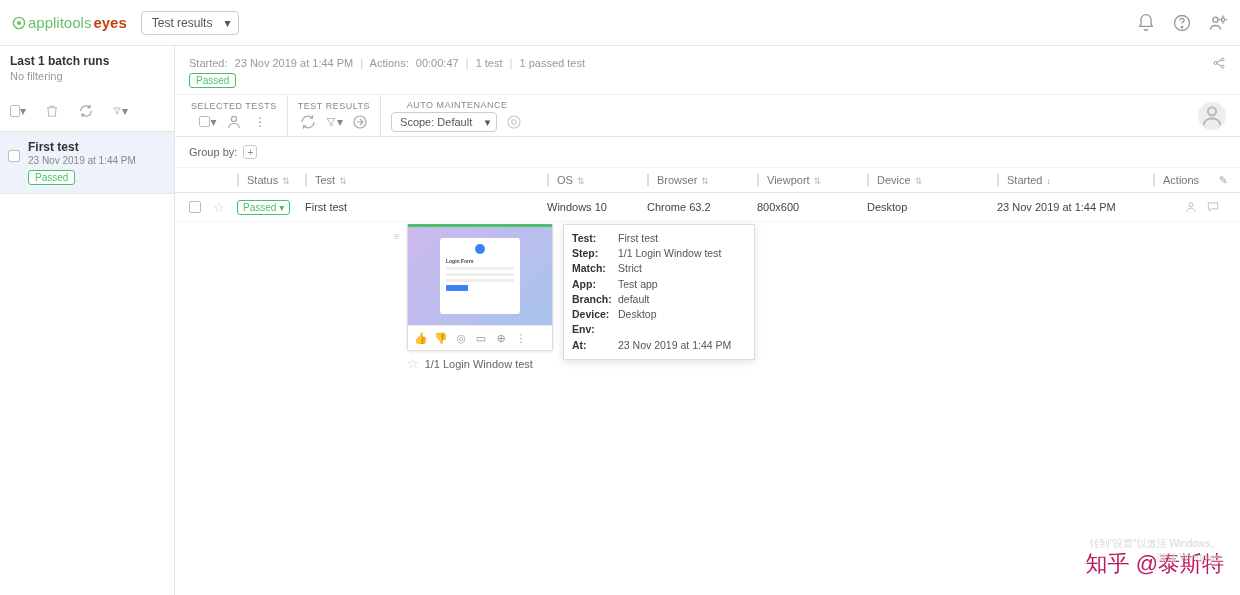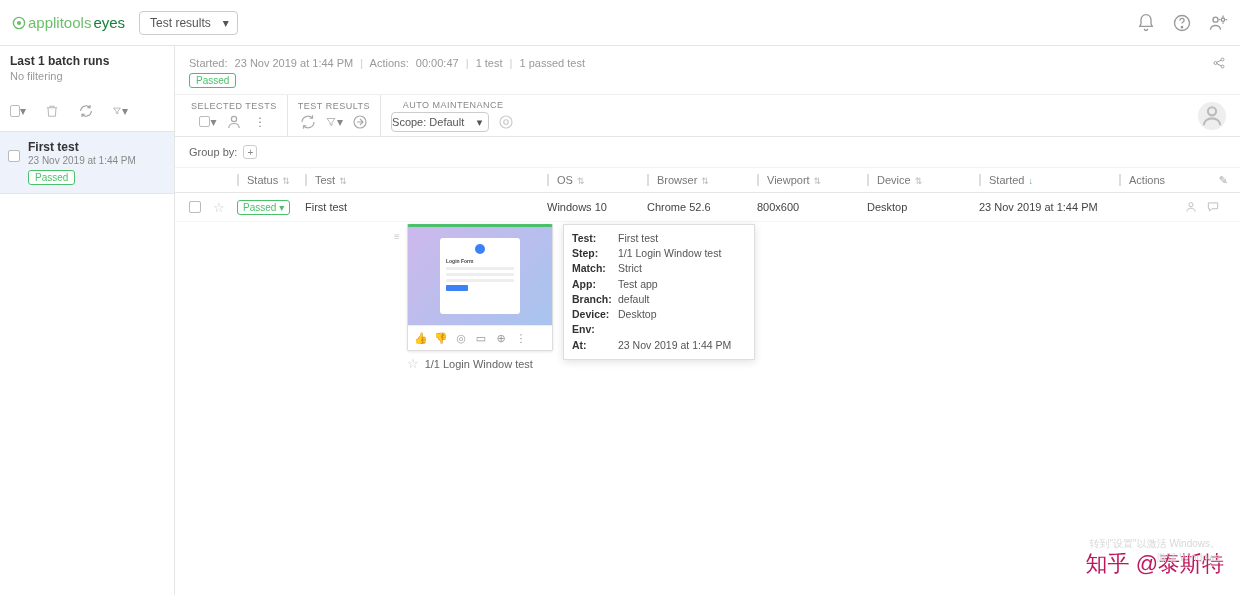--- a/index.html
+++ b/index.html
@@ -1,21 +1,21 @@
 <!DOCTYPE html>
 <html><head>
 <meta charset="utf-8">
 <style>
 * { box-sizing: border-box; margin: 0; padding: 0; font-family: -apple-system, BlinkMacSystemFont, "Segoe UI", Arial, sans-serif; }
 html, body { width: 1240px; height: 595px; background: #fff; color: #333; font-size: 12px; overflow: hidden; }
 
 
 .topbar { height: 46px; border-bottom: 1px solid #e5e5e5; display: flex; align-items: center; padding: 0 12px; }
 .logo { display: flex; align-items: center; gap: 2px; font-size: 15px; font-weight: 500; color: #6bbf6b; margin-right: 14px; }
-.logo .eyes { color: #15803d; font-weight: 400; }
+.logo .eyes { color: #c2410c; font-weight: 700; }
 .select-box { border: 1px solid #ccc; border-radius: 4px; padding: 4px 26px 4px 10px; font-size: 12px; color: #555; background: #fff; position: relative; cursor: pointer; }
 .select-box .chev { position: absolute; right: 8px; top: 50%; transform: translateY(-50%); }
 .topbar-spacer { flex: 1; }
 .topbar-icon { width: 20px; height: 20px; margin-left: 16px; color: #888; cursor: pointer; display: flex; align-items: center; justify-content: center; }
 
 
 .body { display: flex; height: calc(595px - 46px); }
 .sidebar { width: 175px; border-right: 1px solid #e5e5e5; display: flex; flex-direction: column; }
 .sidebar-head { padding: 8px 10px 2px; }
 .sidebar-head h3 { font-size: 12px; font-weight: 600; color: #333; }
@@ -37,41 +37,41 @@
 .main-head .meta span.sep { color: #ccc; }
 .main-head .share { position: absolute; right: 14px; top: 10px; color: #888; cursor: pointer; }
 
 
 .tool-row { display: flex; align-items: center; border-bottom: 1px solid #e5e5e5; padding-left: 6px; height: 42px; }
 .tool-group { border-right: 1px solid #e5e5e5; padding: 0 10px; height: 100%; display: flex; flex-direction: column; justify-content: center; }
 .tool-group .label { font-size: 9px; color: #888; letter-spacing: 0.5px; text-align: center; margin-bottom: 2px; }
 .tool-group .icons { display: flex; gap: 8px; align-items: center; justify-content: center; }
 .tool-group .icons .ico { width: 18px; height: 18px; color: #888; cursor: pointer; display:flex;align-items:center;justify-content:center; border-radius:3px; }
 .tool-group .icons .ico.active { background: #e8e8e8; }
-.scope-select { border: 1px solid #ccc; border-radius: 4px; padding: 3px 24px 3px 0; font-size: 11px; color: #555; position: relative; background:#fff; cursor:pointer; }
+.scope-select { border: 1px solid #ccc; border-radius: 4px; padding: 3px 24px 3px 8px; font-size: 11px; color: #555; position: relative; background:#fff; cursor:pointer; }
 .scope-select .chev { position:absolute; right:6px; top:50%; transform:translateY(-50%);}
 .tool-row .spacer { flex: 1; }
 .avatar-circle { width: 28px; height: 28px; border-radius: 50%; background: #eee; margin-right: 14px; display:flex;align-items:center;justify-content:center;color:#aaa; cursor:pointer; }
 
 .groupby { padding: 8px 14px; font-size: 11px; color: #666; display:flex; align-items:center; gap:6px; border-bottom:1px solid #f2f2f2;}
 .groupby .plus { width:14px;height:14px;border:1px solid #ccc;border-radius:3px;display:flex;align-items:center;justify-content:center;color:#888;font-size:10px;cursor:pointer;}
 
 
 .thead { display: flex; align-items: center; border-bottom: 1px solid #e5e5e5; padding: 6px 14px; font-size: 11px; color: #777; position:relative;}
 .thead .col { display:flex; align-items:flex-end; gap:4px; }
 .thead .col .bar { width:2px; height:12px; background:#ddd; margin-right:4px;}
 .col-chk { width: 24px; }
 .col-star { width: 24px; }
 .col-status { width: 68px; }
 .col-test { width: 242px; }
 .col-os { width: 100px; }
 .col-browser { width: 110px; }
 .col-viewport { width: 110px; }
-.col-device { width: 112px; }
-.col-started { width: 140px; }
+.col-device { width: 130px; }
+.col-started { width: 156px; }
 .col-actions { flex:1; }
 .thead .edit { position:absolute; right:12px; top:6px; color:#aaa; cursor:pointer;}
 .sort { font-size:9px; color:#bbb; }
 .sort.active { color:#5a8; }
 
 
 .trow { display:flex; align-items:center; padding: 6px 14px; font-size: 11px; color:#444; border-bottom:1px solid #f5f5f5;}
 .trow .chk { width:12px;height:12px;border:1px solid #bbb;border-radius:2px;background:#fff; }
 .trow .star { color:#ccc; cursor:pointer; font-size:13px;}
 .badge-passed-dd { display:inline-flex; align-items:center; gap:3px; border:1px solid #4bbf6b; color:#4bbf6b; border-radius:3px; font-size:10px; padding:1px 5px; background:#fff; cursor:pointer;}
@@ -308,21 +308,21 @@
       <div class="col-chk">
           <div class="chk"></div>
         </div>
       <div class="col-star"><span class="star">☆</span></div>
       <div class="col-status"><span class="badge-passed-dd">
             <span>Passed</span>
             <span>▾</span>
           </span></div>
       <div class="col-test">First test</div>
       <div class="col-os">Windows 10</div>
-      <div class="col-browser">Chrome 52.6</div>
+      <div class="col-browser">Chrome 63.2</div>
       <div class="col-viewport">800x600</div>
       <div class="col-device">Desktop</div>
       <div class="col-started">23 Nov 2019 at 1:44 PM</div>
       <div class="col-actions actions">
         <span class="ai"><svg width="14" height="14" viewBox="0 0 24 24" fill="none" stroke="#bbb" stroke-width="1.6">
               <circle cx="12" cy="8" r="3.5"></circle>
               <path d="M5 20c0-3.5 3-6 7-6s7 2.5 7 6"></path>
             </svg></span>
         <span class="ai"><svg width="14" height="14" viewBox="0 0 24 24" fill="none" stroke="#bbb" stroke-width="1.6">
               <path d="M4 5h16v10H10l-4 4v-4H4V5z"></path>

